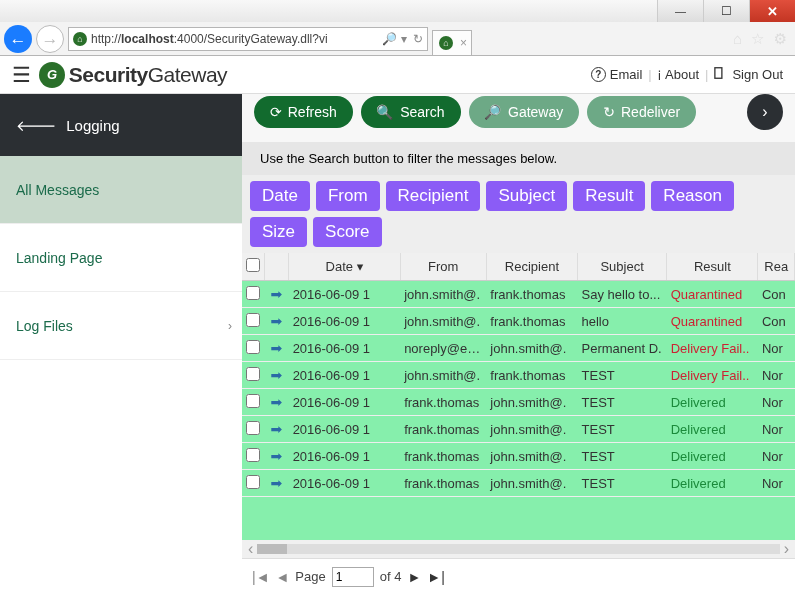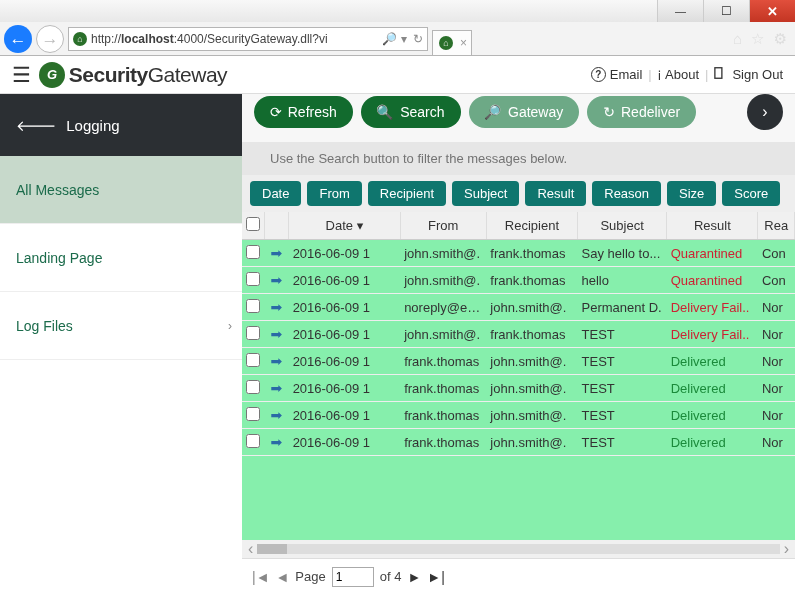--- a/index.html
+++ b/index.html
@@ -48,23 +48,23 @@
   
   .main { flex:1; background:#f7f7f7; display:flex; flex-direction:column; overflow:hidden; }
   .page-title { font-size:18px; font-weight:bold; color:#333; padding:14px 16px 10px; }
   .toolbar { padding:0 12px 12px; display:flex; gap:8px; align-items:center; }
   .btn { border:none; border-radius:18px; height:32px; padding:0 16px; font-size:14px; color:#fff; display:flex; align-items:center; gap:6px; }
   .btn .ico { font-size:14px; }
   .btn-dk { background:#126b2e; }
   .btn-lt { background:#6da986; }
   .btn-round { width:36px; height:36px; border-radius:50%; padding:0; justify-content:center; background:#2b2f33; margin-left:auto; font-size:16px; }
   
-  .hint { background:#e6e6e6; color:#737373; padding:9px 28px; font-size:13px; }
+  .hint { background:#e6e6e6; color:#000000; padding:9px 18px; font-size:13px; }
   .filter-row { background:#eee; padding:6px 8px; display:flex; gap:6px; flex-wrap:wrap; }
-  .filter-btn { background:#0f766e; color:#fff; border:none; border-radius:4px; padding:5px 12px; font-size:13px; }
+  .filter-btn { background:#8b5cf6; color:#fff; border:none; border-radius:4px; padding:5px 12px; font-size:17px; }
   
   .grid-wrap { flex:1; overflow:hidden; background:#86efac; }
   .grid { width:100%; border-collapse:collapse; font-size:13px; table-layout:fixed; }
   .grid th { background:#f0f0f0; text-align:center; padding:6px 4px; border-right:1px solid #ddd; border-bottom:1px solid #ccc; font-weight:normal; color:#333; white-space:nowrap; overflow:hidden; }
   .grid td { padding:5px 4px; border-bottom:1px solid #eee; white-space:nowrap; overflow:hidden; text-overflow:ellipsis; }
   .grid td.cb, .grid th.cb { width:22px; text-align:center; padding:4px 2px; }
   .grid th.dir, .grid td.dir { width:24px; text-align:center; color:#2a6aa6; font-size:14px; }
   .col-date { width:110px; }
   .col-from { width:85px; }
   .col-rcpt { width:90px; }

